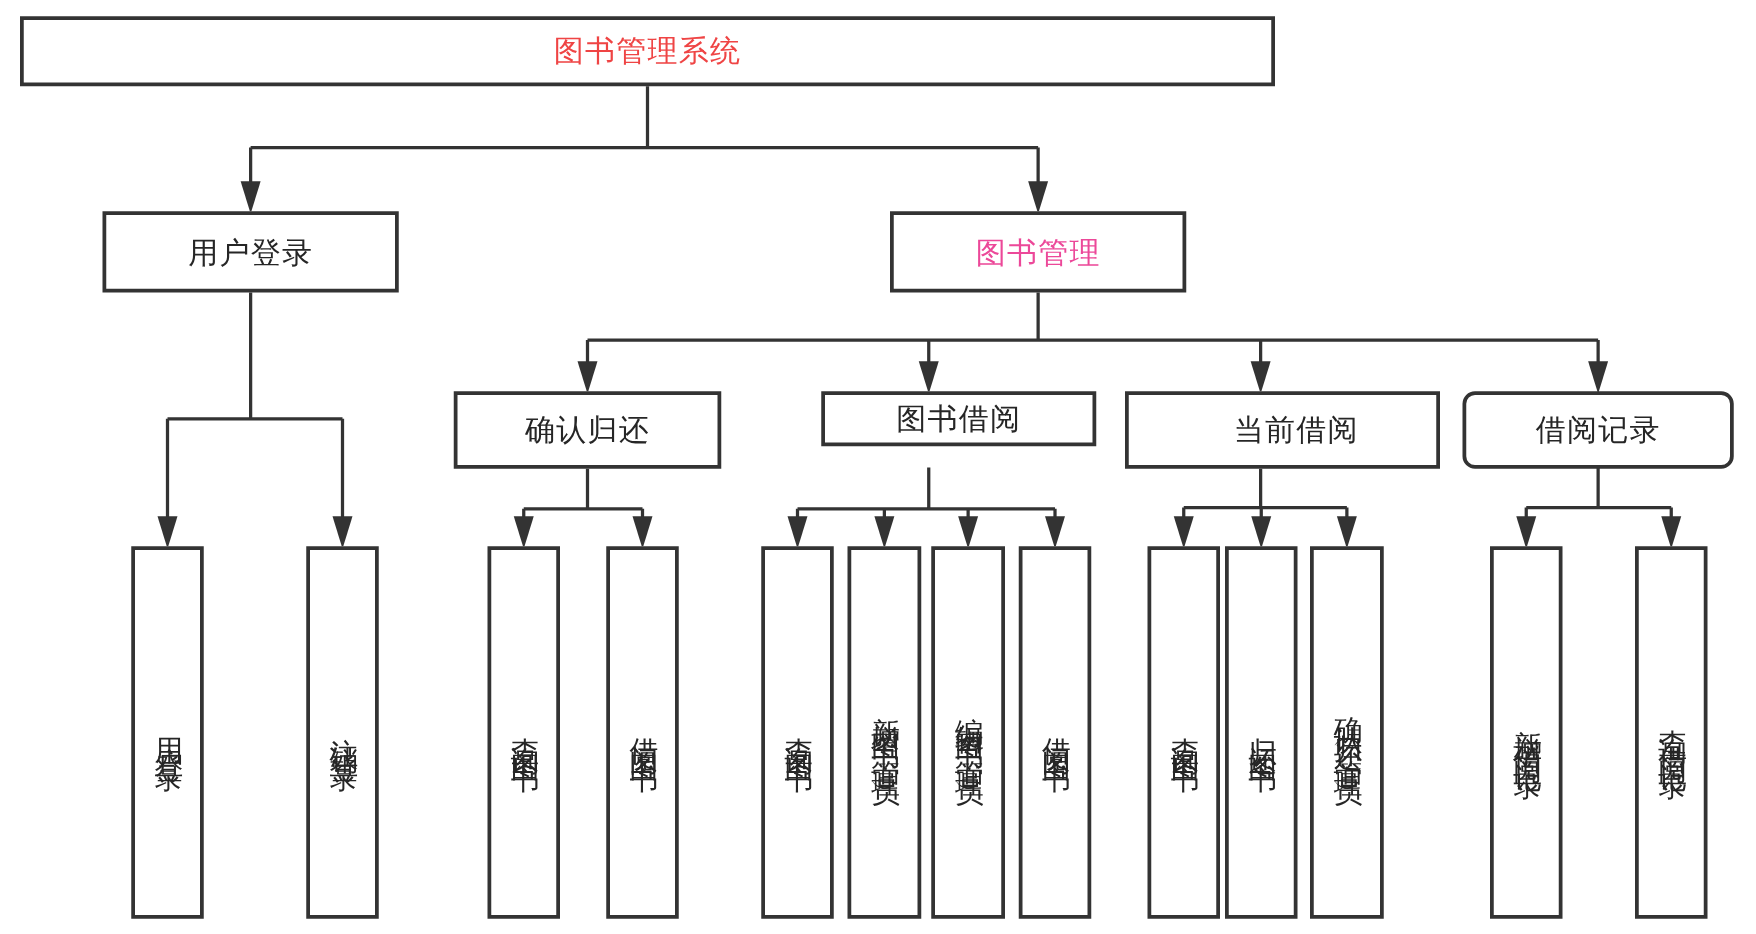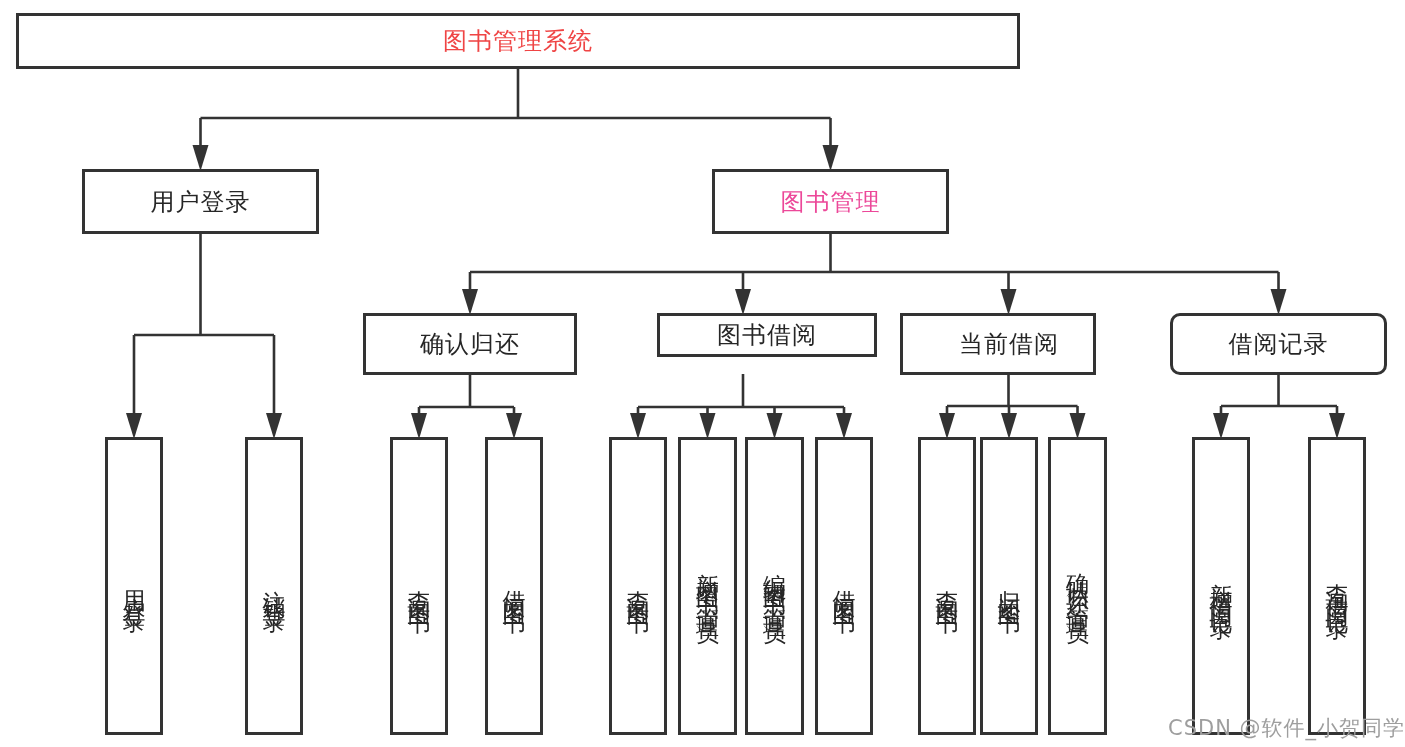--- a/index.html
+++ b/index.html
@@ -97,30 +97,29 @@
         <polygon points="1213,413 1229,413 1221,439" fill="#333333" stroke="none"></polygon>
         <polygon points="1329,413 1345,413 1337,439" fill="#333333" stroke="none"></polygon>
       </g>
     </svg>
   <div id="nodes">
       <div class="node h" style="left: 16px; top: 13px; width: 1004px; height: 56px; border-color: rgb(51, 51, 51); color: #ef4444;">图书管理系统</div>
       <div class="node h" style="left: 82px; top: 169px; width: 237px; height: 65px; border-color: rgb(51, 51, 51); color: rgb(38, 38, 38);">用户登录</div>
       <div class="node h" style="left: 712px; top: 169px; width: 237px; height: 65px; border-color: rgb(51, 51, 51); color: #ec4899; text-align: center;">图书管理</div>
       <div class="node h" style="left: 363px; top: 313px; width: 214px; height: 62px; border-color: rgb(51, 51, 51); color: rgb(38, 38, 38);">确认归还</div>
       <div class="node h" style="left: 633px; top: 313px; width: 220px; height: 44px; border-color: rgb(51, 51, 51); color: rgb(38, 38, 38); margin-left: 24px;">图书借阅</div>
-      <div class="node h" style="left: 900px; top: 313px; width: 196px; height: 62px; border-color: rgb(51, 51, 51); color: rgb(38, 38, 38); padding-left: 22px;">当前借阅</div>
+      <div class="node h" style="left: 900px; top: 313px; width: 252px; height: 62px; border-color: rgb(51, 51, 51); color: rgb(38, 38, 38); padding-left: 22px;">当前借阅</div>
       <div class="node h" style="left: 1170px; top: 313px; width: 217px; height: 62px; border-color: rgb(51, 51, 51); color: rgb(38, 38, 38); border-radius: 10px;">借阅记录</div>
       <div class="node v" style="left: 105px; top: 437px; width: 58px; height: 298px; border-color: rgb(51, 51, 51); color: rgb(38, 38, 38);">用户登录</div>
       <div class="node v" style="left: 245px; top: 437px; width: 58px; height: 298px; border-color: rgb(51, 51, 51); color: rgb(38, 38, 38);">注销登录</div>
       <div class="node v" style="left: 390px; top: 437px; width: 58px; height: 298px; border-color: rgb(51, 51, 51); color: rgb(38, 38, 38);">查询图书</div>
       <div class="node v" style="left: 485px; top: 437px; width: 58px; height: 298px; border-color: rgb(51, 51, 51); color: rgb(38, 38, 38);">借阅图书</div>
       <div class="node v" style="left: 609px; top: 437px; width: 58px; height: 298px; border-color: rgb(51, 51, 51); color: rgb(38, 38, 38);">查询图书</div>
       <div class="node v" style="left: 678px; top: 437px; width: 59px; height: 298px; border-color: rgb(51, 51, 51); color: rgb(38, 38, 38);">新增图书（管理员）</div>
       <div class="node v" style="left: 745px; top: 437px; width: 59px; height: 298px; border-color: rgb(51, 51, 51); color: rgb(38, 38, 38);">编辑图书（管理员）</div>
       <div class="node v" style="left: 815px; top: 437px; width: 58px; height: 298px; border-color: rgb(51, 51, 51); color: rgb(38, 38, 38);">借阅图书</div>
       <div class="node v" style="left: 918px; top: 437px; width: 58px; height: 298px; border-color: rgb(51, 51, 51); color: rgb(38, 38, 38);">查询图书</div>
       <div class="node v" style="left: 980px; top: 437px; width: 58px; height: 298px; border-color: rgb(51, 51, 51); color: rgb(38, 38, 38);">归还图书</div>
       <div class="node v" style="left: 1048px; top: 437px; width: 59px; height: 298px; border-color: rgb(51, 51, 51); color: rgb(38, 38, 38);">确认归还（管理员）</div>
       <div class="node v" style="left: 1192px; top: 437px; width: 58px; height: 298px; border-color: rgb(51, 51, 51); color: rgb(38, 38, 38);">新增借阅记录</div>
       <div class="node v" style="left: 1308px; top: 437px; width: 58px; height: 298px; border-color: rgb(51, 51, 51); color: rgb(38, 38, 38);">查询借阅记录</div>
     </div>
-  <div class="watermark" style="color: rgb(158, 158, 158);">CSDN @软件_小贺同学</div>
 </div>
 
 </body></html>

